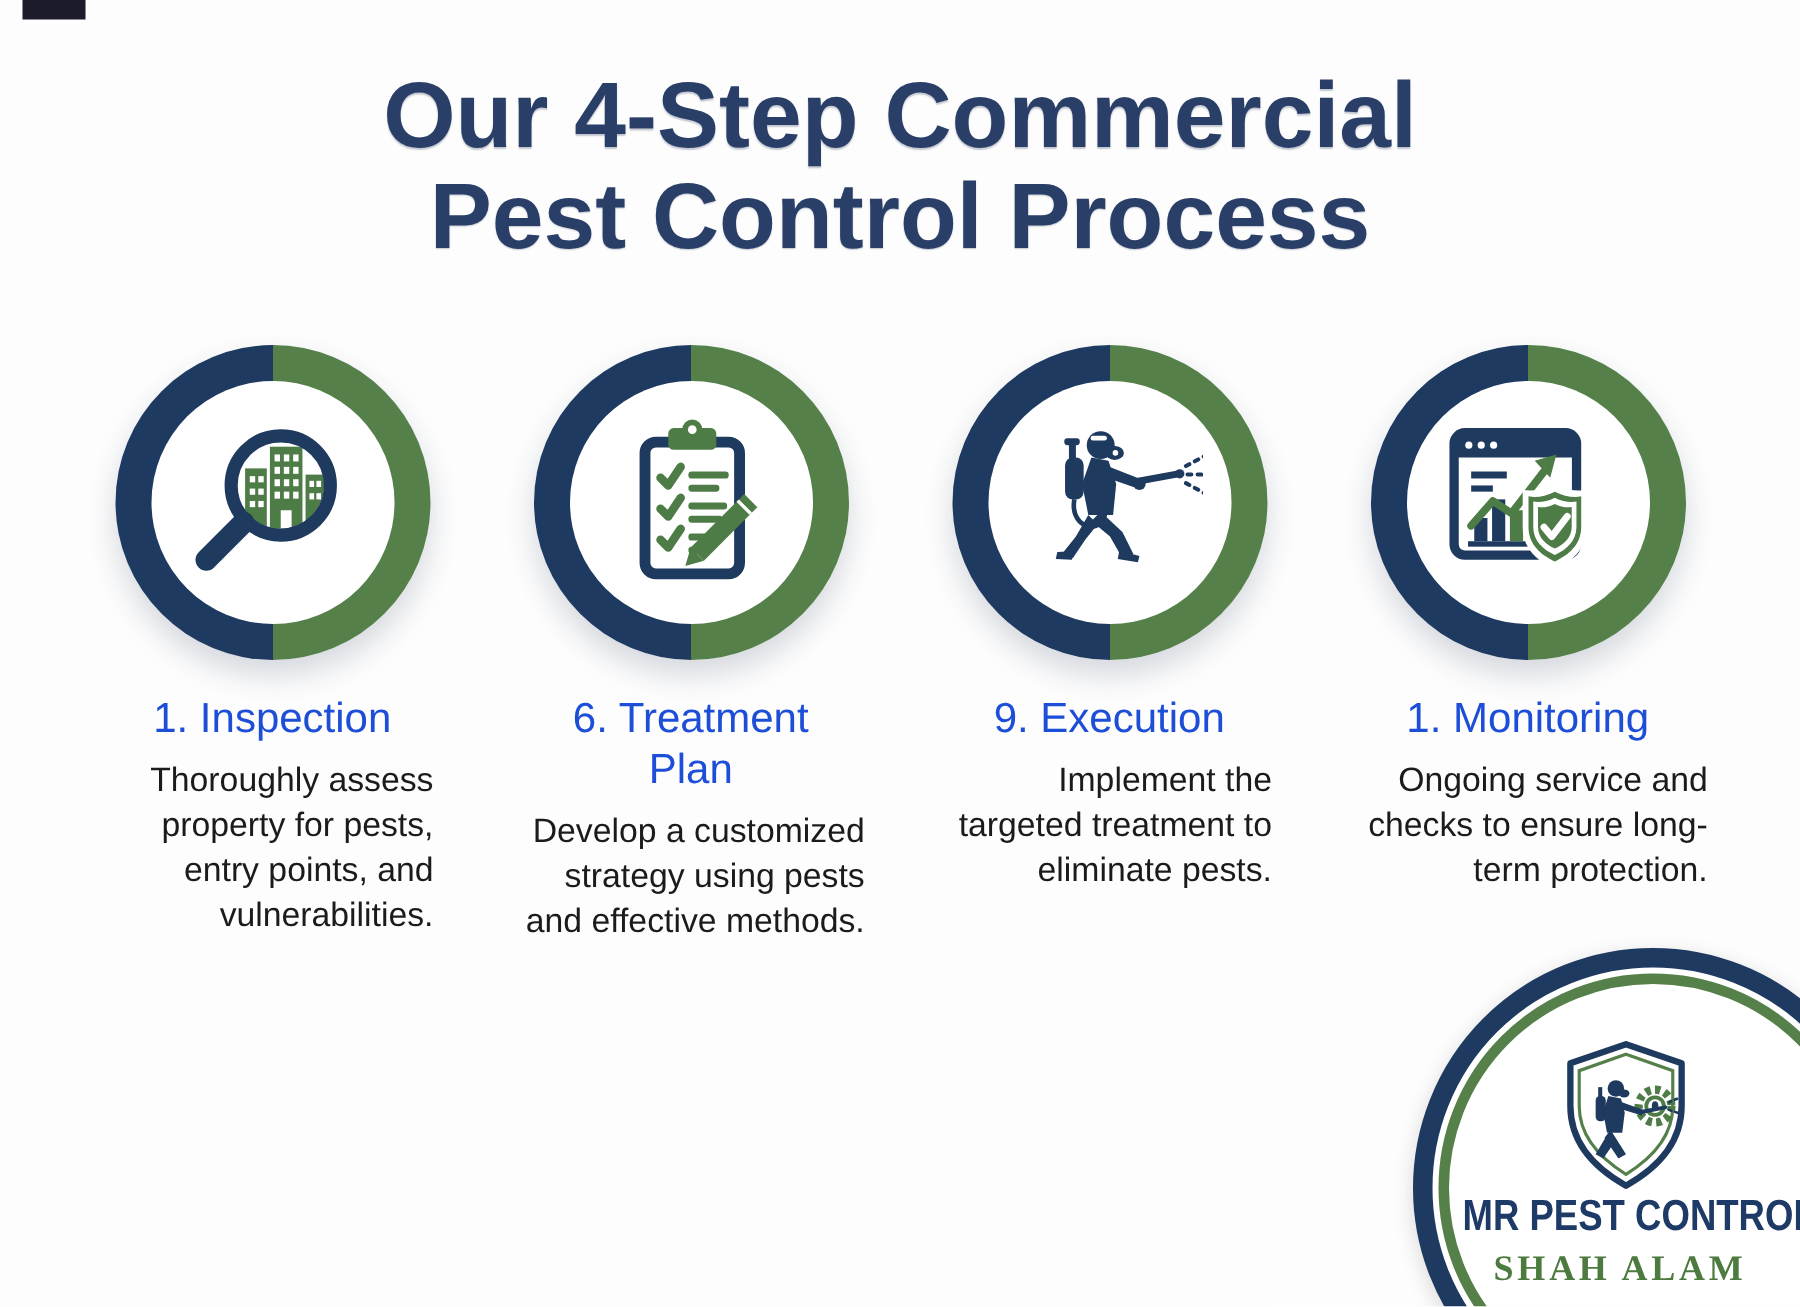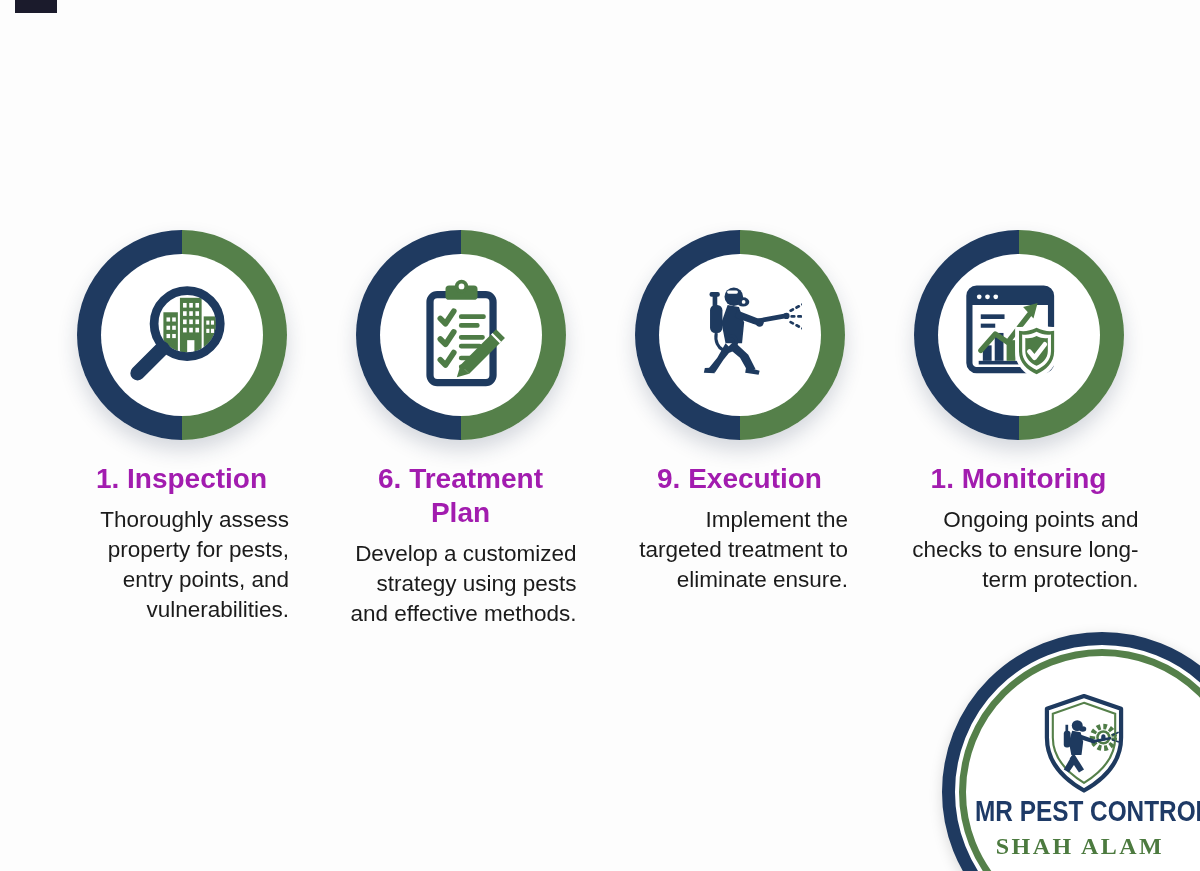--- a/index.html
+++ b/index.html
@@ -44,22 +44,22 @@
     position:absolute; left:24px; top:24px;
     width:162px; height:162px; border-radius:50%;
     background:#ffffff;
     display:flex; align-items:center; justify-content:center;
   }
   .ring-inner svg { width:124px; height:124px; }
   .step-title {
     display:inline-block;
     margin-top:22px;
     max-width:218px;
-    color:#a21caf;
-    font-size:28px; line-height:34px; font-weight:bold;
+    color:#1d4ed8;
+    font-size:28px; line-height:34px; font-weight:normal;
   }
   .step-desc {
     margin:9px auto 0 auto;
     color:#1b1b1b;
     font-size:22.5px; line-height:30px;text-align:right;
   }
   .step:nth-child(1) .step-desc { max-width:215px; }
   .step:nth-child(2) .step-desc { max-width:232px; }
   .step:nth-child(3) .step-desc { max-width:217px; }
   .step:nth-child(4) .step-desc { max-width:240px; }
@@ -102,20 +102,24 @@
     white-space:nowrap;
   }
 </style>
 </head>
 <body>
 
 <div class="page">
 
   <div class="corner-mark"></div>
 
+  <div class="title">
+    <div>Our 4-Step Commercial</div>
+    <div>Pest Control Process</div>
+  </div>
 
   <div class="steps">
 
     <div class="step">
       <div class="ring">
         <div class="ring-inner">
           <svg viewBox="0 0 120 120">
             <defs>
                 <clipPath id="lensClip">
                   <circle cx="65" cy="49" r="28"></circle>
@@ -219,21 +223,21 @@
             <circle cx="105" cy="41.5" r="3" fill="#1e3a5f"></circle>
             <g stroke="#1e3a5f" stroke-width="2.6" stroke-linecap="round" stroke-dasharray="2.5 4">
               <line x1="109" y1="36.5" x2="121" y2="30"></line>
               <line x1="110" y1="42" x2="122" y2="42"></line>
               <line x1="109" y1="47.5" x2="121" y2="54"></line>
             </g>
           </svg>
         </div>
       </div>
       <div class="step-title">9. Execution</div>
-      <div class="step-desc">Implement the targeted treatment to eliminate ensure.</div>
+      <div class="step-desc">Implement the targeted treatment to eliminate pests.</div>
     </div>
 
     <div class="step">
       <div class="ring">
         <div class="ring-inner">
           <svg viewBox="0 0 120 120">
             <rect x="12" y="15" width="79" height="79" rx="7" fill="#ffffff" stroke="#1e3a5f" stroke-width="6"></rect>
             <path d="M12,31 L12,22 a7,7 0 0 1 7,-7 L84,15 a7,7 0 0 1 7,7 L91,31 Z" fill="#1e3a5f"></path>
             <g fill="#ffffff">
               <circle cx="21.5" cy="23" r="2.3"></circle>
@@ -255,21 +259,21 @@
               <path transform="scale(1.22)" d="M0,-22 C6,-19 12,-18 17,-19 L17,1 C17,12 9,19 0,23 C-9,19 -17,12 -17,1 L-17,-19 C-12,-18 -6,-19 0,-22 Z" fill="#ffffff"></path>
               <path d="M0,-22 C6,-19 12,-18 17,-19 L17,1 C17,12 9,19 0,23 C-9,19 -17,12 -17,1 L-17,-19 C-12,-18 -6,-19 0,-22 Z" fill="#4e7c46"></path>
               <path transform="scale(0.82)" d="M0,-22 C6,-19 12,-18 17,-19 L17,1 C17,12 9,19 0,23 C-9,19 -17,12 -17,1 L-17,-19 C-12,-18 -6,-19 0,-22 Z" fill="#ffffff"></path>
               <path transform="scale(0.64)" d="M0,-22 C6,-19 12,-18 17,-19 L17,1 C17,12 9,19 0,23 C-9,19 -17,12 -17,1 L-17,-19 C-12,-18 -6,-19 0,-22 Z" fill="#4e7c46"></path>
               <polyline points="-7,1 -2,7 8,-6" fill="none" stroke="#ffffff" stroke-width="4.5" stroke-linecap="round" stroke-linejoin="round"></polyline>
             </g>
           </svg>
         </div>
       </div>
       <div class="step-title">1. Monitoring</div>
-      <div class="step-desc">Ongoing points and checks to ensure long-term protection.</div>
+      <div class="step-desc">Ongoing service and checks to ensure long-term protection.</div>
     </div>
 
   </div>
 
   <div class="logo">
     <div class="logo-green-ring"></div>
     <svg class="logo-emblem" viewBox="0 0 140 132">
       <path d="M70,8 L114,23 L114,57 C114,86 95,106 70,120 C45,106 26,86 26,57 L26,23 Z" fill="#ffffff" stroke="#1e3a5f" stroke-width="5" stroke-linejoin="round"></path>
       <path d="M70,16 L107,29 L107,57 C107,81 91,98 70,111 C49,98 33,81 33,57 L33,29 Z" fill="none" stroke="#55804a" stroke-width="2.5"></path>
       <g>

